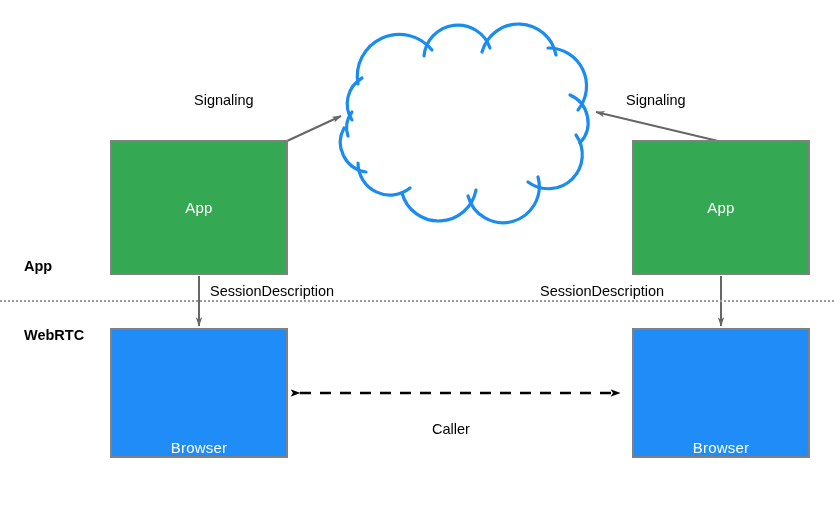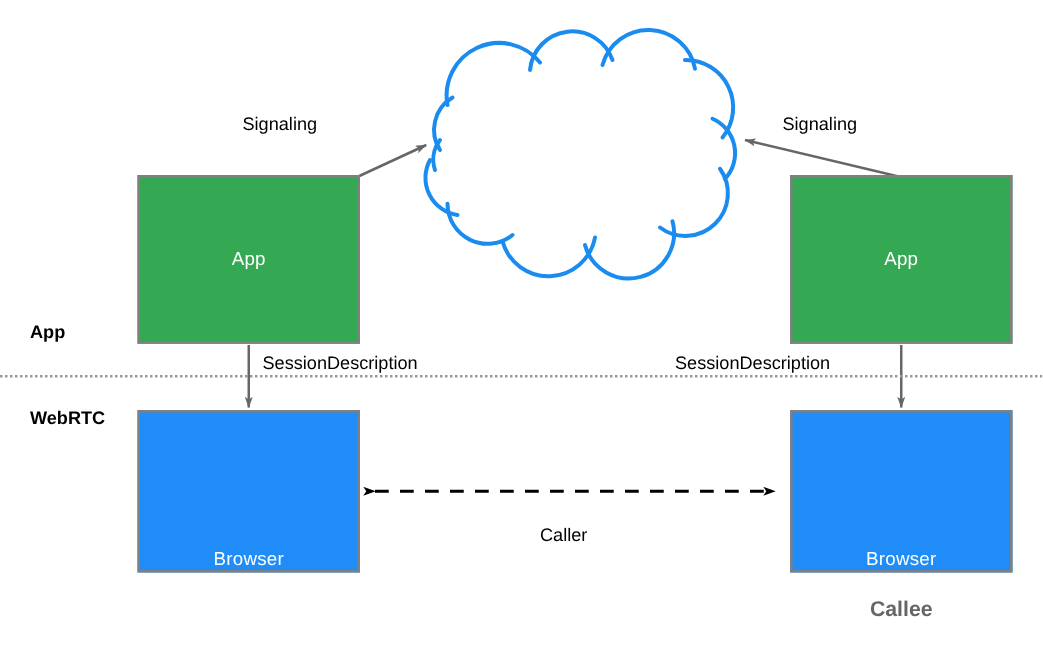--- a/index.html
+++ b/index.html
@@ -153,15 +153,14 @@
 
   <div class="edge-label" style="left:626px; top:92px;">Signaling</div>
 
   <div class="edge-label" style="left:210px; top:283px;">SessionDescription</div>
 
   <div class="edge-label" style="left:540px; top:283px;">SessionDescription</div>
 
   <div class="edge-label" style="left:432px; top:421px;">Caller</div>
 
 
-  <div class="role-label" style="left:632px; top:478px; width:178px;">Callee</div>
 
 </div>
 
 </body></html>

